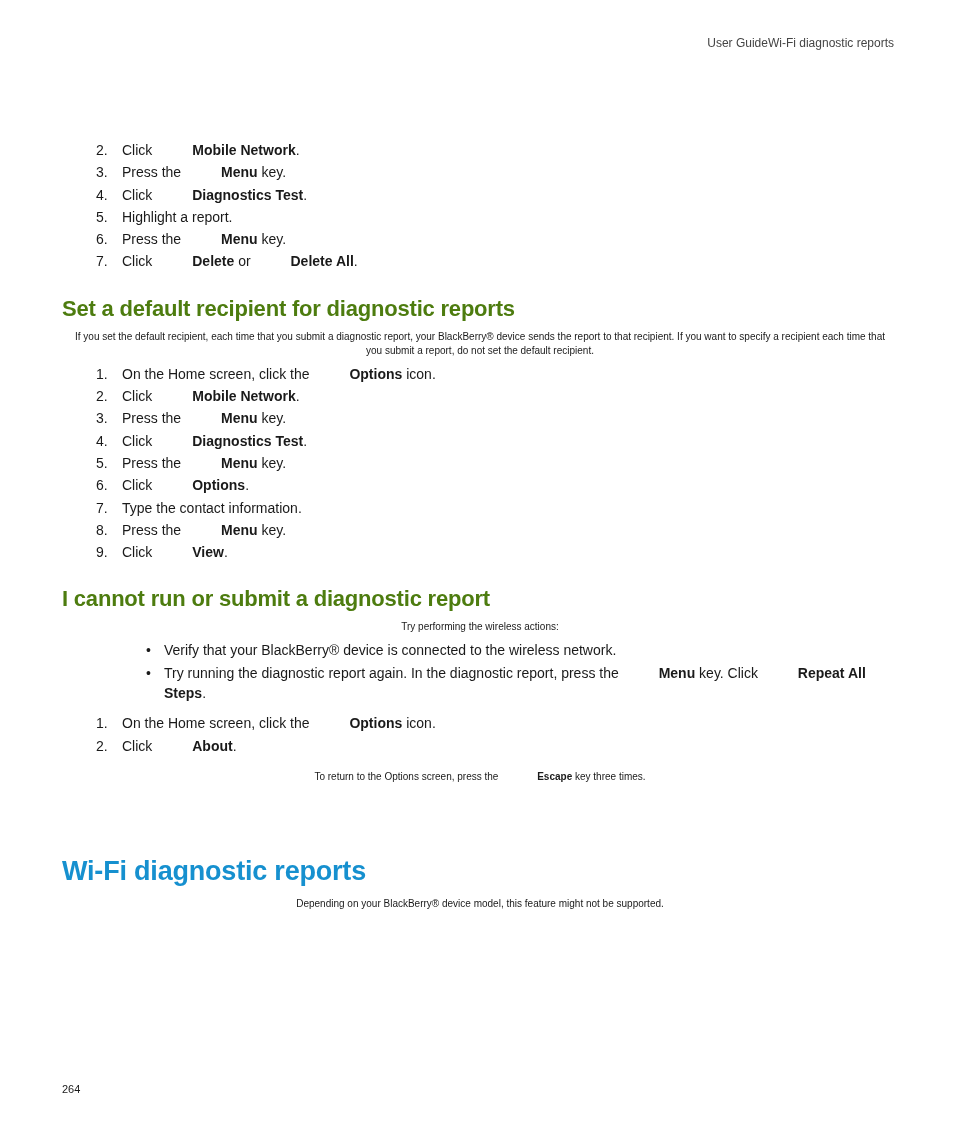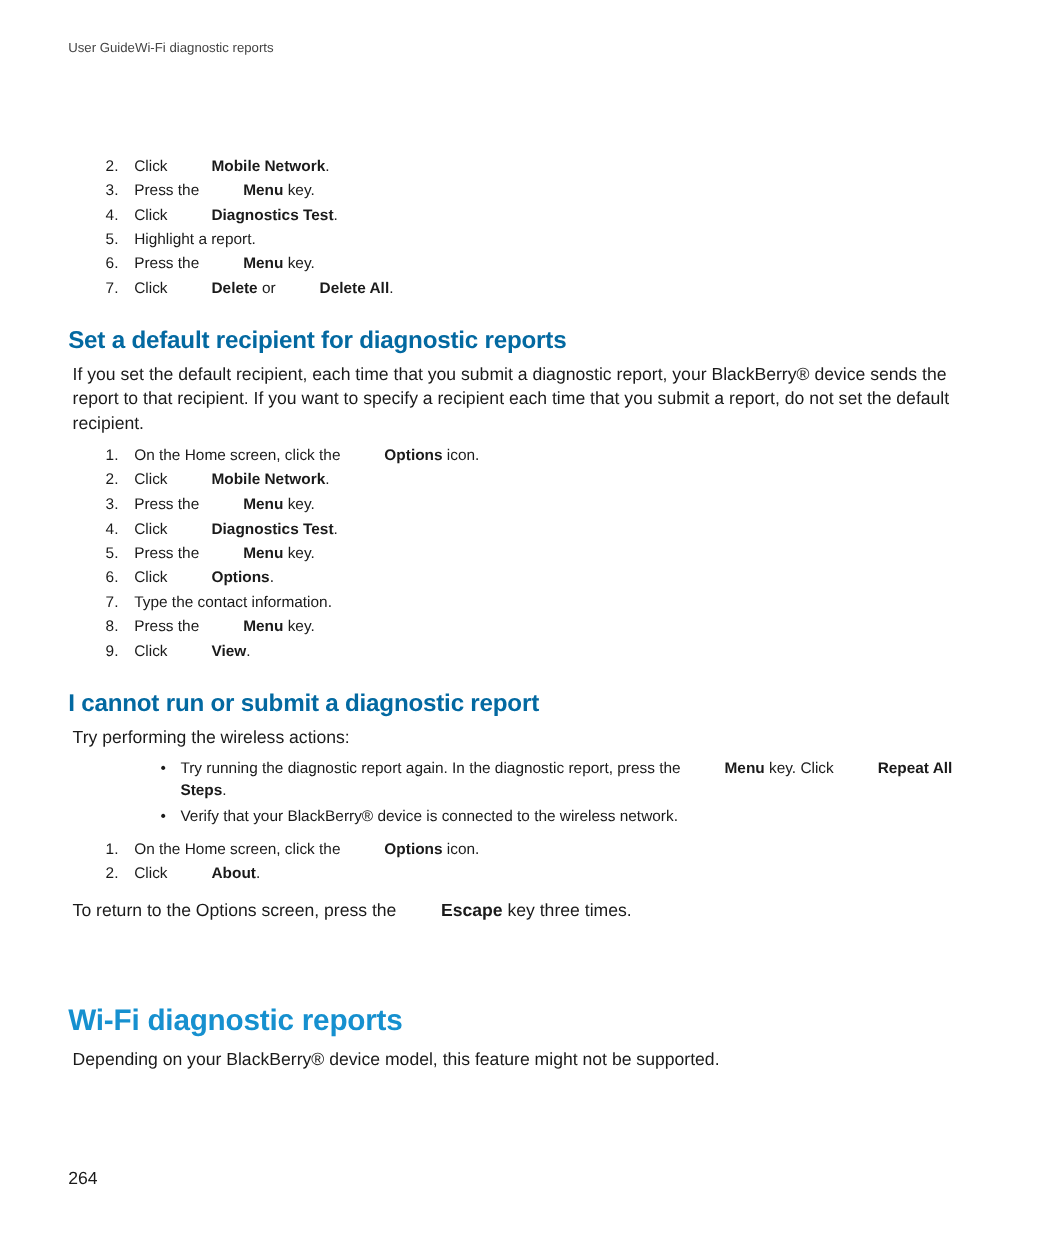--- a/index.html
+++ b/index.html
@@ -12,21 +12,21 @@
   }
   .page {
     width: 954px;
     height: 1145px;
     position: relative;
     box-sizing: border-box;
     padding: 36px 60px 40px 62px;
   }
   .header {
     display: flex;
-    justify-content: flex-start;
+    justify-content: flex-end;
     font-size: 12px;
     color: #444;
     margin-bottom: 90px;
   }
   ol.steps {
     list-style: none;
     padding-left: 34px;
     margin: 4px 0 14px 0;
     font-size: 14px;
     line-height: 1.45;
@@ -40,34 +40,35 @@
     position: absolute;
     left: 0;
     top: 0;
     width: 20px;
     text-align: left;
   }
   h2.section {
     font-size: 22px;
     font-weight: 700;
     margin: 24px 0 8px 0;
-    color: #0369a1;
+    color: #4d7c0f;
     letter-spacing: -0.2px;
   }
   h1.chapter {
     font-size: 27px;
     font-weight: 600;
     color: #1690cf;
     margin: 72px 0 10px 0;
     letter-spacing: -0.2px;
   }
   p.body {
-    font-size: 16px;
+    font-size: 10px;
     line-height: 1.4;
     margin: 6px 0 6px 4px;
+    text-align: center;
   }
   ul.bullets {
     list-style: none;
     padding-left: 84px;
     margin: 6px 0 10px 0;
     font-size: 14px;
     line-height: 1.45;
   }
   ul.bullets > li {
     position: relative;
@@ -76,22 +77,22 @@
   }
   ul.bullets > li::before {
     content: "•";
     position: absolute;
     left: 0;
     top: 0;
   }
   .page-number {
     position: absolute;
     left: 62px;
-    bottom: 64px;
-    font-size: 16px;
+    bottom: 50px;
+    font-size: 11px;
   }
   b { font-weight: 700; margin-left: 36px; }
 </style>
 </head>
 <body>
 <div class="page">
 
   <div class="header">
     <span>User Guide</span>
     <span>Wi-Fi diagnostic reports</span>
@@ -116,22 +117,22 @@
     <li><span class="num">5.</span><span>Press the <b>Menu</b> key.</span></li>
     <li><span class="num">6.</span><span>Click <b>Options</b>.</span></li>
     <li><span class="num">7.</span><span>Type the contact information.</span></li>
     <li><span class="num">8.</span><span>Press the <b>Menu</b> key.</span></li>
     <li><span class="num">9.</span><span>Click <b>View</b>.</span></li>
   </ol>
 
   <h2 class="section">I cannot run or submit a diagnostic report</h2>
   <p class="body">Try performing the wireless actions:</p>
   <ul class="bullets">
+    <li><span>Verify that your BlackBerry® device is connected to the wireless network.</span></li>
     <li><span>Try running the diagnostic report again. In the diagnostic report, press the <b>Menu</b> key. Click <b>Repeat All Steps</b>.</span></li>
-    <li><span>Verify that your BlackBerry® device is connected to the wireless network.</span></li>
   </ul>
 
   <ol class="steps">
     <li><span class="num">1.</span><span>On the Home screen, click the <b>Options</b> icon.</span></li>
     <li><span class="num">2.</span><span>Click <b>About</b>.</span></li>
   </ol>
   <p class="body">To return to the Options screen, press the <b>Escape</b> key three times.</p>
 
   <h1 class="chapter">Wi-Fi diagnostic reports</h1>
   <p class="body">Depending on your BlackBerry® device model, this feature might not be supported.</p>

